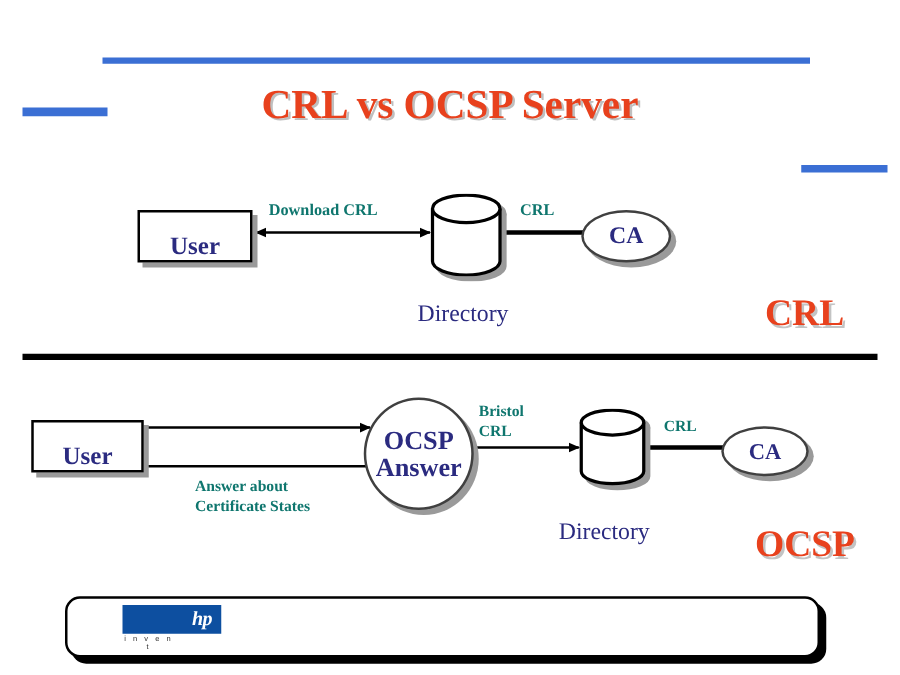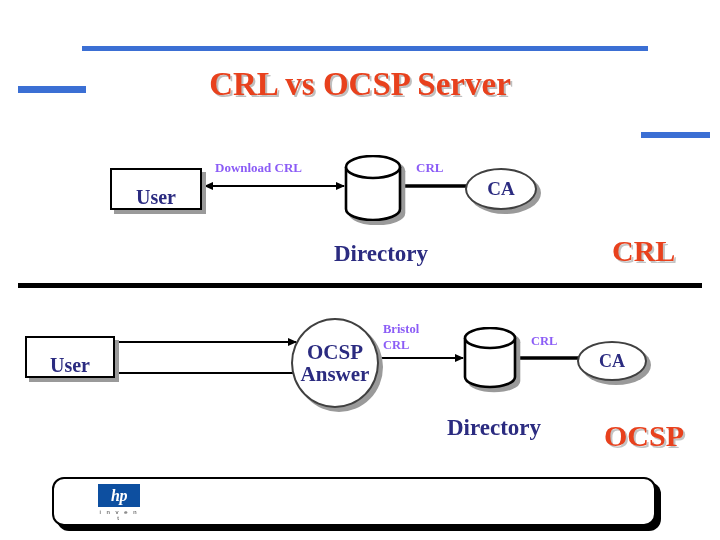--- a/index.html
+++ b/index.html
@@ -86,21 +86,21 @@
     position: absolute;
     filter: drop-shadow(4px 4px 0 #9a9a9a);
   }
   .cylinder svg { display: block; }
 
   
   .edge-label {
     position: absolute;
     font-family: "Liberation Serif", serif;
     font-weight: bold;
-    color: #8b5cf6;
+    color: #0f766e;
     line-height: 1.25;
     white-space: nowrap;
   }
 
   
   .arrow-layer {
     position: absolute;
     left: 0; top: 0;
     width: 720px; height: 540px;
     pointer-events: none;
@@ -114,22 +114,22 @@
     font-size: 30px;
     color: #e8411d;
     text-shadow: 2px 2px 0 rgba(170,170,170,0.7);
     white-space: nowrap;
   }
 
   
   .dir-caption {
     position: absolute;
     font-family: "Liberation Serif", serif;
-    font-weight: bold;
-    font-size: 23px;
+    font-weight: normal;
+    font-size: 19px;
     color: #2b2b80;
     white-space: nowrap;
   }
 
   
   .footer {
     position: absolute;
     left: 52px; top: 477px;
     width: 600px; height: 45px;
     background: #ffffff;
@@ -137,25 +137,26 @@
     border-radius: 12px;
     box-shadow: 5px 5px 0 #000000;
   }
   .hp-logo {
     position: absolute;
     left: 44px; top: 5px;
     width: 42px; height: 33px;
     text-align: center;
   }
   .hp-badge {
-    width: 42px; height: 23px;
+    width: 31px; height: 23px;
     background: #0d4fa0;
     display: flex;
     align-items: center;
     justify-content: center;
+    padding-left: 48px;
   }
   .hp-badge span {
     font-family: "Liberation Serif", serif;
     font-style: italic;
     font-weight: bold;
     font-size: 16px;
     color: #ffffff;
     letter-spacing: -0.5px;
     line-height: 1;
   }
@@ -251,20 +252,24 @@
 
   <div class="red-caption" style="left:612px; top:234px;">CRL</div>
 
   <div class="divider"></div>
 
   <div class="box" style="left:25px; top:336px; width:86px; height:38px;">
     <span class="node-text" style="font-size:20px;">User</span>
   </div>
 
 
+  <div class="edge-label" style="left:156px; top:382px; font-size:12.5px;">
+    <div>Answer about</div>
+    <div>Certificate States</div>
+  </div>
 
   <div class="ellipse" style="left:291px; top:318px; width:84px; height:86px;">
     <span class="node-text" style="font-size:21px;">
       <span style="display:block;">OCSP</span>
       <span style="display:block;">Answer</span>
     </span>
   </div>
 
   <div class="edge-label" style="left:383px; top:322px; font-size:12.5px;">
     <div>Bristol</div>

